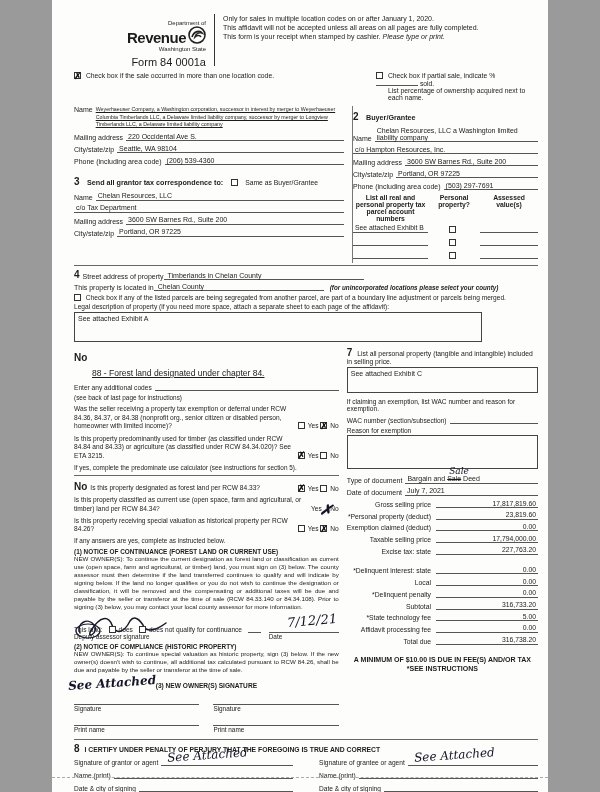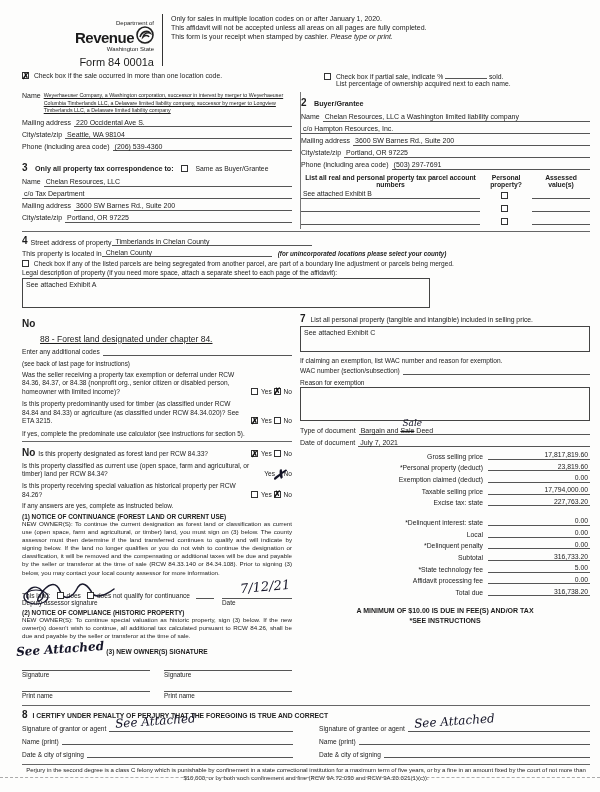--- a/index.html
+++ b/index.html
@@ -1,19 +1,19 @@
 <!DOCTYPE html>
 <html><head>
 <meta charset="utf-8">
 <style>
   * { margin:0; padding:0; box-sizing:border-box; }
   html,body { background:#9a9a9a; }
   body { font-family:"Liberation Sans", sans-serif; color:#1c1c1c; }
   .page {
-    width:600px; height:792px; background:#fdfdfc; margin:0 auto;
+    width:496px; height:792px; background:#fdfdfc; margin:0 auto;
     padding:12px 10px 6px 22px; overflow:hidden; position:relative;
   }
   
   .hdr { display:flex; margin-bottom:4px; }
   .logo-block { width:140px; text-align:right; padding-right:8px; padding-top:8px; }
   .dept-of { font-size:6px; }
   .rev-row { display:flex; justify-content:flex-end; align-items:center; }
   .revenue { font-size:15px; font-weight:bold; letter-spacing:-0.5px; }
   .swirl { margin-left:2px; }
   .wa-state { font-size:6px; margin-top:-2px; }
@@ -27,21 +27,21 @@
   .em { font-style:italic; }
   
   .cbrow { display:flex; font-size:6.8px; margin:3px 0 5px 0; }
   .cbrow .half1 { width:290px; }
   .cbrow .half2 { flex:1; padding-left:12px; }
   .cb { display:inline-block; width:7px; height:7px; border:1px solid #333; position:relative; vertical-align:-1px; margin-right:3px; background:#fff; }
   .cb.checked::after { content:"✗"; position:absolute; top:-2.5px; left:-1px; font-size:9px; font-weight:bold; color:#111; }
   .blank-sm { display:inline-block; width:42px; border-bottom:1px solid #555; height:7px; }
   .indent { padding-left:12px; }
   
-  .fline { display:flex; align-items:flex-start; margin-bottom:3.5px; font-size:7px; }
+  .fline { display:flex; align-items:flex-end; margin-bottom:3.5px; font-size:7px; }
   .fline .lbl { white-space:nowrap; margin-right:3px; }
   .fline .val { flex:1; border-bottom:1px solid #555; padding:0 2px 0 2px; min-height:8.5px; font-size:7px; }
   .secno { font-size:10px; font-weight:bold; margin-right:3px; }
   .sectitle { font-size:7.2px; font-weight:bold; }
   .sechead { margin-bottom:3px; }
   
   .cols { display:flex; }
   .colL { width:278px; padding-right:8px; }
   .colR { flex:1; padding-left:0; }
   .vdiv { border-left:1px solid #777; }
@@ -173,21 +173,21 @@
           <span class="lbl">City/state/zip</span>
           <span class="val">Seattle, WA 98104</span>
         </div>
       <div class="fline">
           <span class="lbl">Phone (including area code)</span>
           <span class="val">(206) 539-4360</span>
         </div>
 
       <div class="sechead" style="margin-top:6px;">
         <span class="secno">3</span>
-        <span class="sectitle">Only all property tax correspondence to:</span>
+        <span class="sectitle">Send all grantor tax correspondence to:</span>
         <span class="cb" style="margin-left:3px;"></span>
         <span style="font-size:6.8px;">Same as Buyer/Grantee</span>
       </div>
       <div class="fline">
           <span class="lbl">Name</span>
           <span class="val">Chelan Resources, LLC</span>
         </div>
       <div class="fline">
           <span class="val" style="margin-left:0;">c/o Tax Department</span>
         </div>

